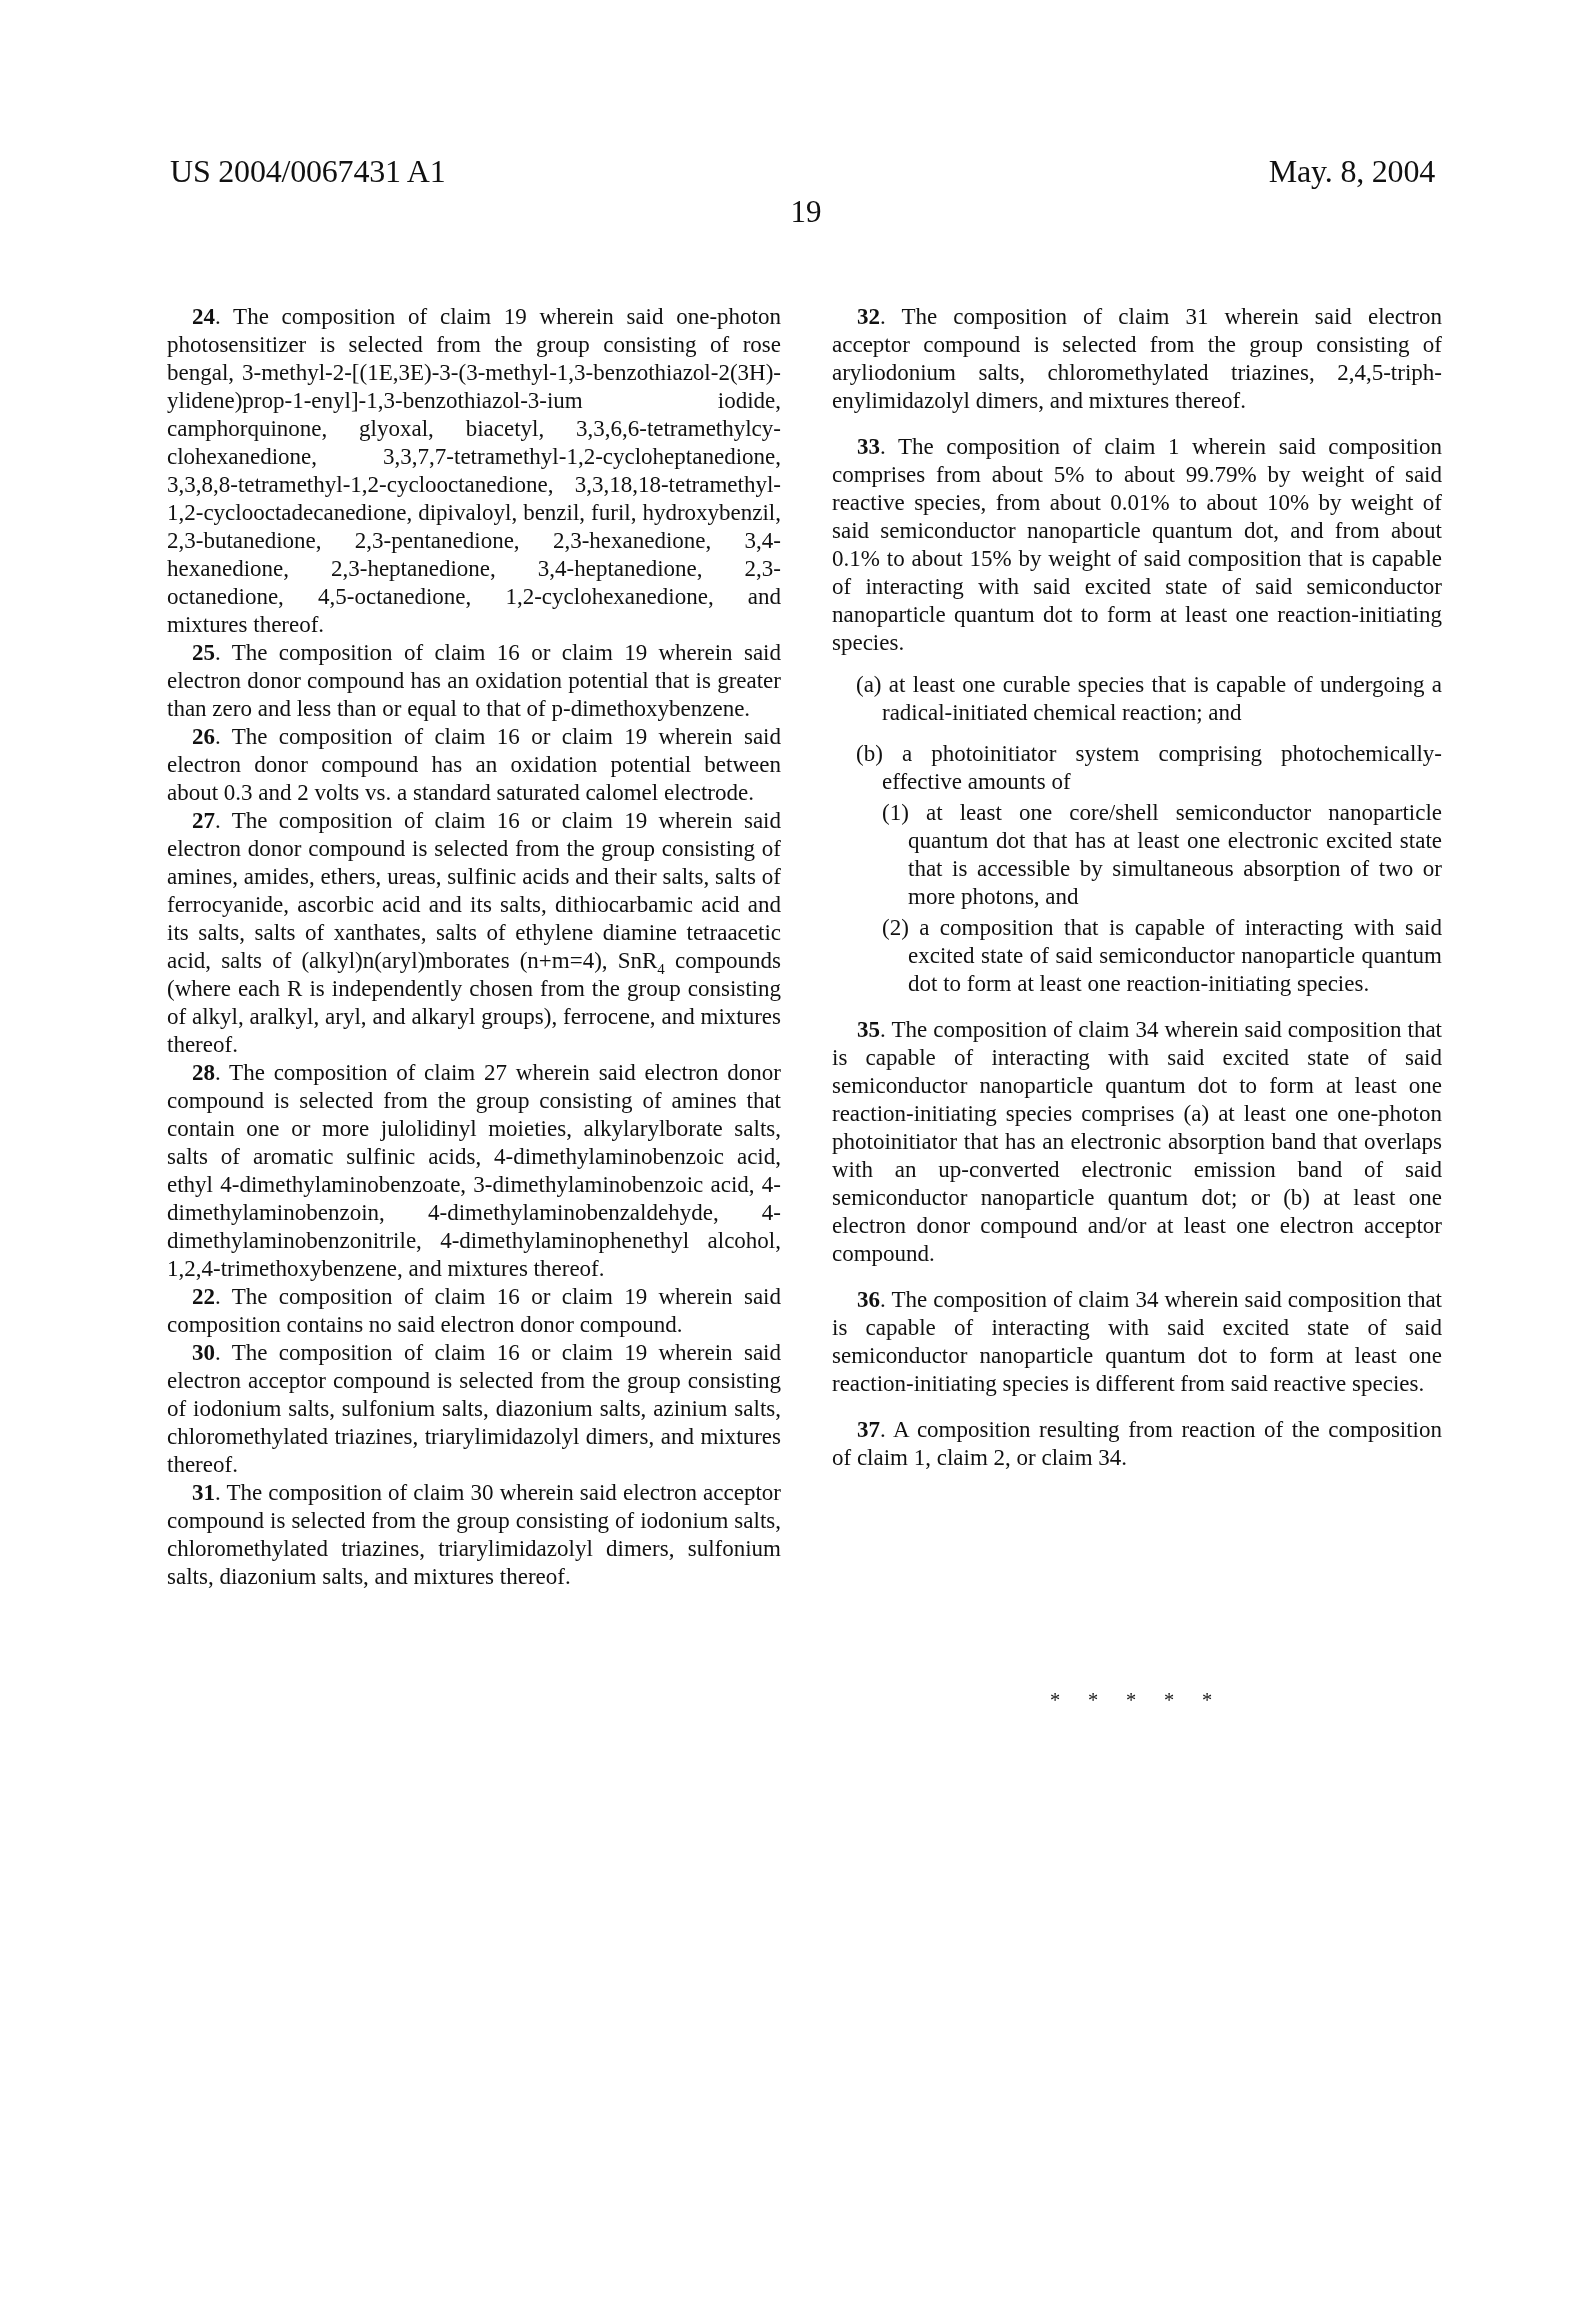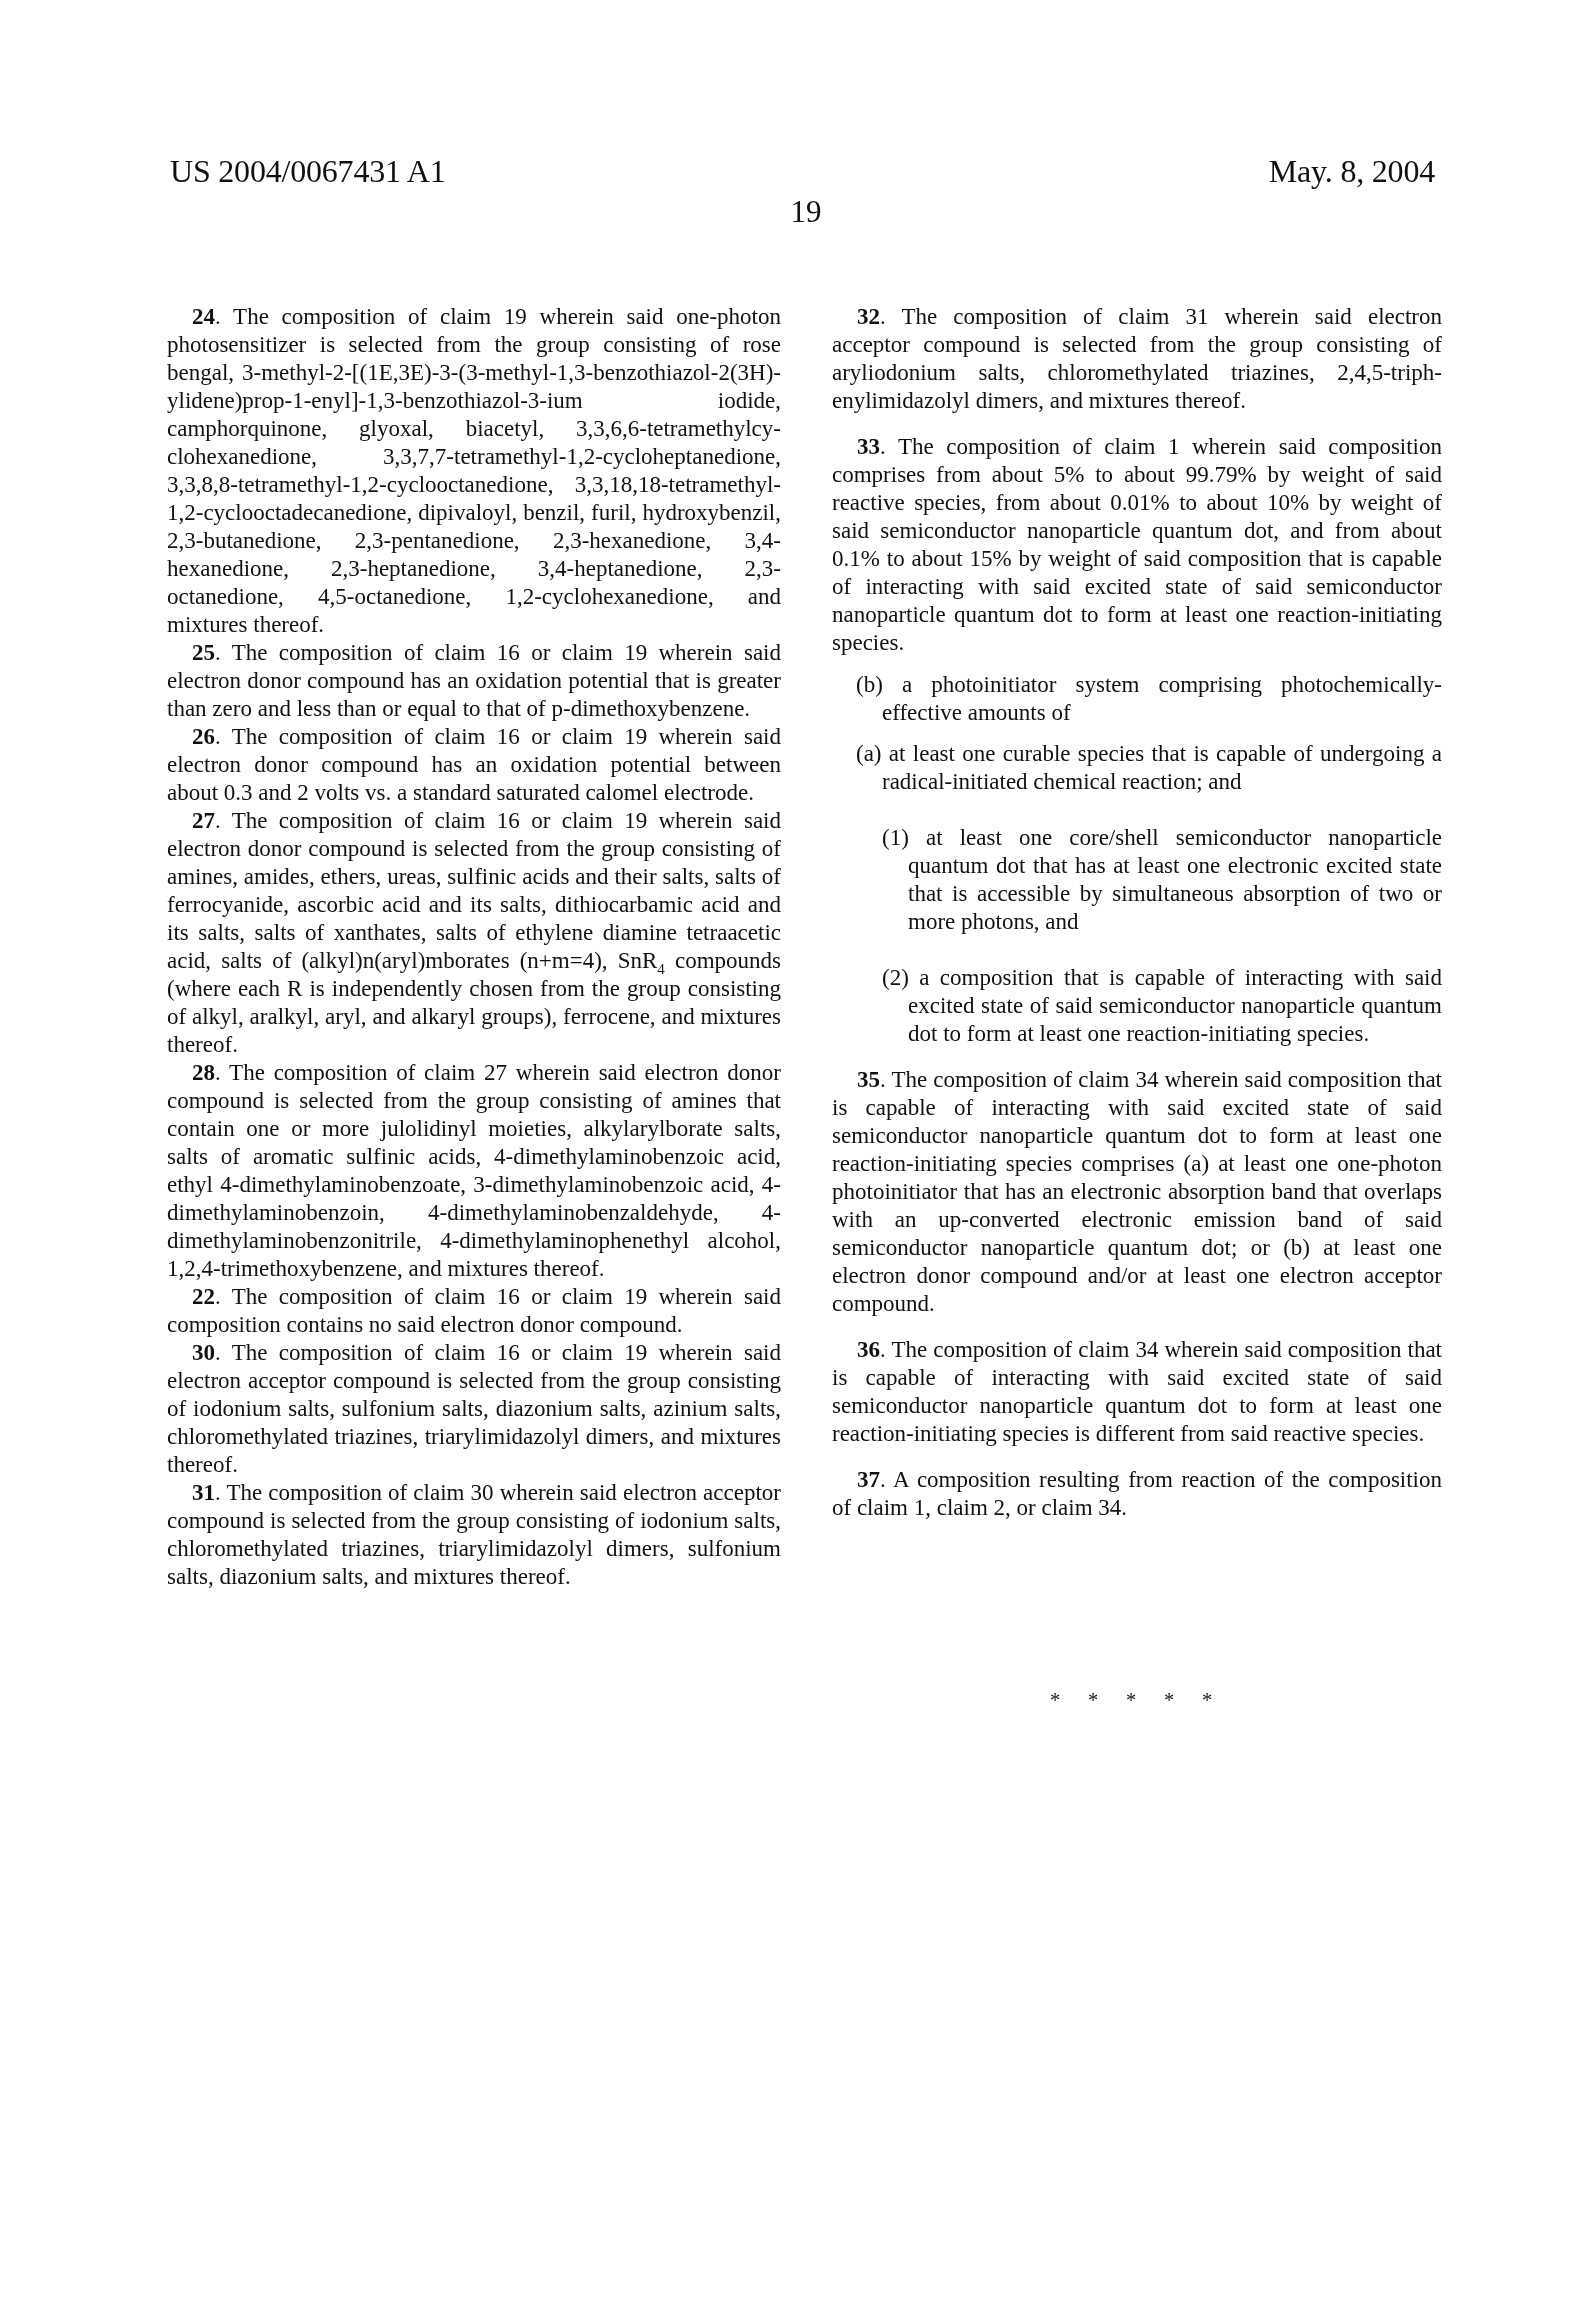--- a/index.html
+++ b/index.html
@@ -9,21 +9,21 @@
   #pubdate { right: 143px; }
   #pageno { position: absolute; top: 191px; left: 0; width: 1612px; text-align: center; font-size: 31px; line-height: 41px; }
   .col { position: absolute; top: 303px; font-size: 23px; line-height: 28px; text-align: justify; hyphens: manual; }
   #left-col { left: 167px; width: 614px; }
   #right-col { left: 832px; width: 610px; }
   .claim { margin: 0; text-indent: 25px; }
   .claim .num { font-weight: bold; }
   .claim.spaced { margin-top: 18px; }
   .sub { margin: 0; text-align: justify; }
   .sub-a { padding-left: 50px; text-indent: -26px; margin-top: 13.6px; }
-  .sub-1 { padding-left: 76px; text-indent: -26px; margin-top: 28px; }
+  .sub-1 { padding-left: 76px; text-indent: -26px; margin-top: 3px; }
   #stars { position: absolute; top: 1687px; left: 1050px; display: flex; gap: 0; }
   #stars span { display: inline-block; width: 38px; font-size: 20.4px; line-height: 27px; text-align: left; }
 </style>
 </head>
 <body>
 
 <div id="pubno" class="hdr">US 2004/0067431 A1</div>
 <div id="pubdate" class="hdr">May. 8, 2004</div>
 <div id="pageno">19</div>
 
@@ -34,22 +34,22 @@
   <p class="claim"><span class="num">27</span><span>. The composition of claim 16 or claim 19 wherein said electron donor compound is selected from the group con­sisting of amines, amides, ethers, ureas, sulfinic acids and their salts, salts of ferrocyanide, ascorbic acid and its salts, dithiocarbamic acid and its salts, salts of xanthates, salts of ethylene diamine tetraacetic acid, salts of (alkyl)n(aryl)mbo­rates (n+m=4), SnR</span><sub style="font-size:15px;line-height:0">4</sub><span> compounds (where each R is indepen­dently chosen from the group consisting of alkyl, aralkyl, aryl, and alkaryl groups), ferrocene, and mixtures thereof.</span></p>
   <p class="claim"><span class="num">28</span><span>. The composition of claim 27 wherein said electron donor compound is selected from the group consisting of amines that contain one or more julolidinyl moieties, alky­larylborate salts, salts of aromatic sulfinic acids, 4-dimethy­laminobenzoic acid, ethyl 4-dimethylaminobenzoate, 3-dimethylaminobenzoic acid, 4-dimethylaminobenzoin, 4-dimethylaminobenzaldehyde, 4-dimethylaminobenzoni­trile, 4-dimethylaminophenethyl alcohol, 1,2,4-trimethoxy­benzene, and mixtures thereof.</span></p>
   <p class="claim"><span class="num">22</span><span>. The composition of claim 16 or claim 19 wherein said composition contains no said electron donor compound.</span></p>
   <p class="claim"><span class="num">30</span><span>. The composition of claim 16 or claim 19 wherein said electron acceptor compound is selected from the group consisting of iodonium salts, sulfonium salts, diazonium salts, azinium salts, chloromethylated triazines, triarylimi­dazolyl dimers, and mixtures thereof.</span></p>
   <p class="claim"><span class="num">31</span><span>. The composition of claim 30 wherein said electron acceptor compound is selected from the group consisting of iodonium salts, chloromethylated triazines, triarylimida­zolyl dimers, sulfonium salts, diazonium salts, and mixtures thereof.</span></p>
 </div>
 
 <div id="right-col" class="col">
   <p class="claim"><span class="num">32</span><span>. The composition of claim 31 wherein said electron acceptor compound is selected from the group consisting of aryliodonium salts, chloromethylated triazines, 2,4,5-triph­enylimidazolyl dimers, and mixtures thereof.</span></p>
   <p class="claim spaced"><span class="num">33</span><span>. The composition of claim 1 wherein said composition comprises from about 5% to about 99.79% by weight of said reactive species, from about 0.01% to about 10% by weight of said semiconductor nanoparticle quantum dot, and from about 0.1% to about 15% by weight of said composition that is capable of interacting with said excited state of said semiconductor nanoparticle quantum dot to form at least one reaction-initiating species.</span></p>
+  <p class="sub sub-a"><span>(a)</span><span> at least one curable species that is capable of under­going a radical-initiated chemical reaction; and</span></p>
   <p class="sub sub-a"><span>(b)</span><span> a photoinitiator system comprising photochemically-effective amounts of</span></p>
-  <p class="sub sub-a"><span>(a)</span><span> at least one curable species that is capable of under­going a radical-initiated chemical reaction; and</span></p>
   <p class="sub sub-1"><span>(1)</span><span> at least one core/shell semiconductor nanoparticle quantum dot that has at least one electronic excited state that is accessible by simultaneous absorption of two or more photons, and</span></p>
   <p class="sub sub-1"><span>(2)</span><span> a composition that is capable of interacting with said excited state of said semiconductor nanoparticle quantum dot to form at least one reaction-initiating species.</span></p>
   <p class="claim spaced"><span class="num">35</span><span>. The composition of claim 34 wherein said composi­tion that is capable of interacting with said excited state of said semiconductor nanoparticle quantum dot to form at least one reaction-initiating species comprises (a) at least one one-photon photoinitiator that has an electronic absorp­tion band that overlaps with an up-converted electronic emission band of said semiconductor nanoparticle quantum dot; or (b) at least one electron donor compound and/or at least one electron acceptor compound.</span></p>
   <p class="claim spaced"><span class="num">36</span><span>. The composition of claim 34 wherein said composi­tion that is capable of interacting with said excited state of said semiconductor nanoparticle quantum dot to form at least one reaction-initiating species is different from said reactive species.</span></p>
   <p class="claim spaced"><span class="num">37</span><span>. A composition resulting from reaction of the compo­sition of claim 1, claim 2, or claim 34.</span></p>
 </div>
 
 <div id="stars">
   <span>*</span>
   <span>*</span>

